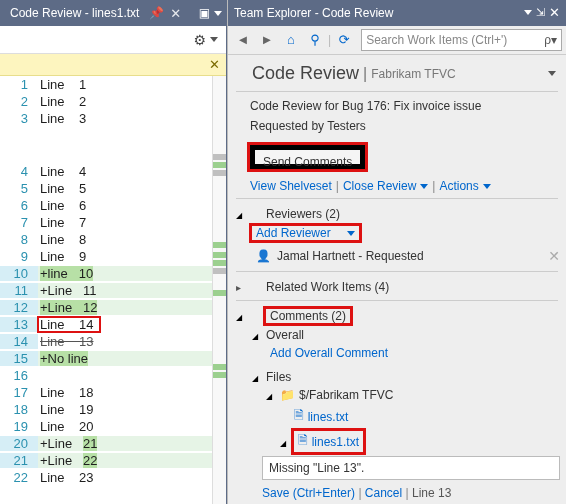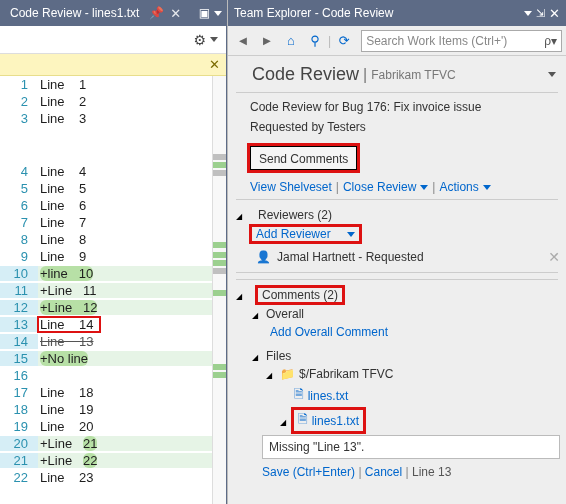--- a/index.html
+++ b/index.html
@@ -26,21 +26,21 @@
 
   
   .code-area { flex: 1; overflow: hidden; position: relative; font-family: Consolas, monospace; font-size: 13px; background: #fff; }
   .code-lines { display: block; }
   .line { height: 17px; display: flex; align-items: center; }
   .gutter { width: 38px; text-align: right; padding-right: 10px; color: #2b91af; }
   .gutter.high { background: #d6eef6; }
   .code { flex: 1; white-space: pre; padding-left: 2px; }
   .added { background: #e6f4e6; }
   .removed { text-decoration: line-through; color: #555; }
-  .line .hl { background: #b7e0a6; border-radius: 6px; }
+  .line .hl { background: #b7e0a6; }
   .gap-row { height: 36px; background: #fff; }
   .overview { position: absolute; right: 0; top: 0; bottom: 0; width: 14px; border-left: 1px solid #ddd; background: #f8f8f8; }
   .ov-mark { position:absolute; right:0; left:0; height:6px; }
   .ov-green { background:#9cd08f; }
   .ov-grey { background:#c0c0c0; }
 
   
   .te-title { height: 26px; background: #5d6b86; color: #fff; display: flex; align-items: center; padding: 0 6px; gap: 4px; }
   .te-title .title-text { flex: 1; font-size: 12px; }
   .te-tools { height: 30px; background: #eee; display: flex; align-items: center; padding: 0 4px; gap: 2px; border-bottom: 1px solid #ccc; }
@@ -48,25 +48,25 @@
   .tool-btn.grey { color: #666; }
   .search-box { flex: 1; height: 22px; background: #fff; border: 1px solid #aaa; display:flex; align-items:center; padding: 0 4px; color: #888; font-size: 12px; margin-left: 4px; }
   .search-box span:first-child { flex:1; }
   .heading { padding: 8px 10px 4px 24px; background: #eee; display:flex; align-items:center; }
   .heading .h1 { font-size: 18px; color: #444; }
   .heading .sep { color: #777; margin: 0 4px; font-size: 16px; }
   .heading .sub { font-size: 12px; color: #777; }
   .heading .drop { margin-left: auto; }
   .body { padding: 4px 10px 6px 22px; background: #eee; color:#333; }
   .send-wrap { padding: 6px 0 6px 22px; }
-  .send-btn { display:inline-block; padding: 0 8px; height: 24px; line-height: 24px; background: #f5f5f5; border: 1px solid #000000; color:#333; font-size:12px; }
+  .send-btn { display:inline-block; padding: 0 8px; height: 24px; line-height: 24px; background: #f5f5f5; border: 5px solid #000000; color:#333; font-size:12px; }
   .red-box { outline: 3px solid #d11; outline-offset: 0; }
   .linkrow { padding: 4px 0 2px 22px; display:flex; align-items:center; gap:4px; color: #0066cc; }
   .linkrow .sepbar { color: #888; }
-  .section-row { display:flex; align-items:center; gap:12px; padding: 5px 6px 3px 8px; color:#333; }
+  .section-row { display:flex; align-items:center; gap:20px; padding: 5px 6px 3px 8px; color:#333; }
   .chev { width:10px; display:inline-block; }
   .chev::before { content: "▸"; color:#555; font-size:10px; }
   .chev.open::before { content: "◢"; color:#000; font-size:8px; }
   .add-rev { color:#0066cc; padding: 2px 0 4px 24px; display:flex; align-items:center; gap:4px; }
   .reviewer-row { padding: 4px 0 4px 28px; display:flex; align-items:center; gap:6px; color:#333; }
   .reviewer-row .x { margin-left:auto; color:#aaa; font-size:14px; padding-right:6px; }
   .file-tree { padding-left: 24px; }
   .tree-row { display:flex; align-items:center; gap:4px; padding: 2px 0; }
   .tree-row .link { color:#0066cc; }
   .comment-box { margin: 2px 6px 4px 34px; background:#fff; border:1px solid #bbb; padding:4px 6px; font-size:12px; color:#333; }
@@ -263,20 +263,24 @@
         <span class="triangle-down" style="border-top-color:#0066cc"></span>
       </span>
     </div>
     <div class="reviewer-row">
       <span>👤</span>
       <span>Jamal Hartnett - Requested</span>
       <span class="x">✕</span>
     </div>
     <div class="divider"></div>
 
+    <div class="section-row">
+      <span class="chev"></span>
+      <span class="plain">Related Work Items (4)</span>
+    </div>
     <div class="divider"></div>
 
     <div class="section-row">
       <span class="chev open"></span>
       <span class="plain red-box" style="padding:0 4px">Comments (2)</span>
     </div>
 
     <div class="file-tree">
       <div class="tree-row">
         <span class="chev open"></span>

